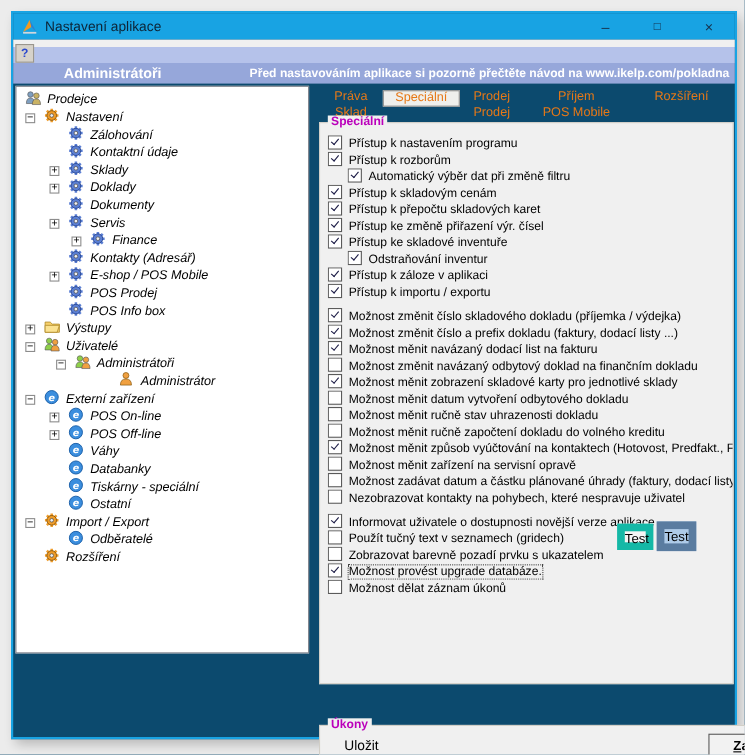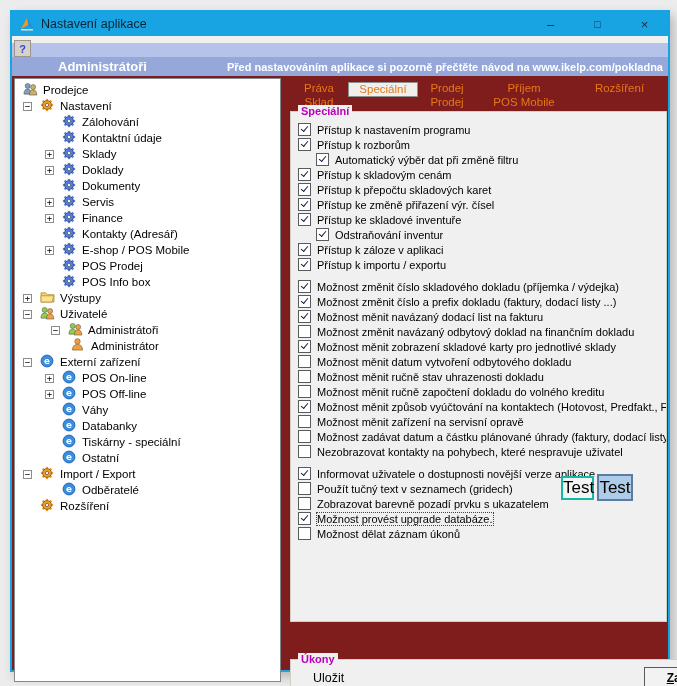--- a/index.html
+++ b/index.html
@@ -1,38 +1,38 @@
 <!DOCTYPE html>
 <html><head>
 <meta charset="utf-8">
 <style>
   html,body{margin:0;padding:0;}
   body{width:677px;height:686px;background:#ececec;position:relative;overflow:hidden;
        font-family:"Liberation Sans",sans-serif;}
-  .window{position:absolute;left:10px;top:10px;width:660px;height:662px;background:#7f1d1d;
+  .window{position:absolute;left:10px;top:10px;width:660px;height:662px;background:#0c4a6e;
           border:2px solid #18a3e3;box-sizing:border-box;box-shadow:4px 5px 10px rgba(0,0,0,.22);}
   
   .titlebar{height:24px;background:#18a3e3;display:flex;align-items:center;padding-left:7px;}
   .title-icon{width:16px;height:16px;margin-right:6px;display:inline-block;}
   .title-text{font-size:12.5px;color:#0d2436;}
   .win-btns{margin-left:auto;display:flex;height:100%;}
   .win-btn{width:47px;height:100%;display:flex;align-items:center;justify-content:center;
            font-size:13px;color:#16304a;cursor:default;}
   .win-btn.max{font-size:10.5px;}
   
   .header{position:relative;height:40px;
           background:linear-gradient(#f0f0f0 0,#f0f0f0 7px,#b5c2ea 7px,#b5c2ea 21px,#96a7da 21px,#96a7da 40px);}
   .help-btn{position:absolute;left:2px;top:4px;width:17px;height:17px;background:#d6d2ca;
             border:1px solid #9a968e;color:#2b48cf;font-weight:bold;font-size:11px;line-height:14px;
             text-align:center;padding:0;font-family:"Liberation Sans",sans-serif;}
   .section-title{position:absolute;left:46px;top:23px;color:#fff;font-weight:bold;font-size:13px;}
   .notice{position:absolute;right:5px;top:25px;color:#fff;font-weight:bold;font-size:11px;}
   
-  .tree-panel{position:absolute;left:2px;top:66px;width:267px;height:604px;background:#fff;
-              border:1px solid #828790;box-sizing:border-box;overflow:hidden;padding-top:3px;}
+  .tree-panel{position:absolute;left:2px;top:66px;width:267px;height:516px;background:#fff;
+              border:1px solid #828790;box-sizing:border-box;overflow:hidden;padding-top:3px;font-style:italic;}
   .tree-row{height:16px;line-height:16px;white-space:nowrap;font-size:11.5px;color:#000;}
   .exp{display:inline-block;width:9px;height:9px;box-sizing:border-box;border:1px solid #8c8c8c;
        background:#fff;font-family:"DejaVu Sans Mono",monospace;font-size:9px;line-height:7px;
        text-align:center;vertical-align:1px;margin-right:8px;color:#000;}
   .exp.spacer{border:none;background:transparent;}
   .ticon{display:inline-block;width:15px;height:14px;vertical-align:-2px;margin-right:5px;}
   .ticon svg{display:block;}
   .tlabel{vertical-align:0;}
   
   .tabs{position:absolute;left:278px;top:70px;width:377px;}
@@ -49,22 +49,22 @@
   #cbs{padding:11px 0 0 7px;width:368px;overflow:hidden;}
   .cb-row{height:15px;line-height:15px;white-space:nowrap;font-size:11px;color:#000;overflow:hidden;}
   .cb-row.gap{margin-top:7px;}
   .cb-row.indent{margin-left:18px;}
   .cb{display:inline-block;width:11px;height:11px;box-sizing:content-box;border:1px solid #5a5a5a;
       background:#fff;vertical-align:-2px;margin-right:6px;position:relative;}
   .cb.checked::after{content:"";position:absolute;left:2px;top:2px;width:6px;height:3px;
       border-left:1.6px solid #1c1c46;border-bottom:1.6px solid #1c1c46;transform:rotate(-50deg);}
   .lbl.focused{outline:1px dotted #444;}
   
-  .test-btn{position:absolute;font-size:17px;font-family:"Liberation Sans",sans-serif;
-            border:2px solid #14b8a6;background:#f4f4f4;padding:0;}
+  .test-btn{position:absolute;font-size:12px;font-family:"Liberation Sans",sans-serif;
+            border:7px solid #14b8a6;background:#f4f4f4;padding:0;}
   .t1{left:270px;top:364px;width:33px;height:24px;}
   .t2{left:306px;top:362px;width:36px;height:27px;background:#aecbe8;border-color:#5a7ca0;}
   
   .save{position:absolute;left:22px;top:11px;font-size:12.5px;color:#000;cursor:default;}
   .close-btn{position:absolute;right:10px;top:7px;width:78px;height:22px;background:#f2f2f2;
              border:1px solid #5a5a5a;font-size:12px;padding:0;font-family:"Liberation Sans",sans-serif;}
   .close-lbl{display:block;font-weight:bold;}
   .close-lbl::first-letter{text-decoration:underline;}
 </style>
 </head>
@@ -161,21 +161,21 @@
       <div class="tree-row" style="padding-left: 30px;"><span class="exp">+</span><span class="ticon"><svg width="14" height="14" viewBox="0 0 16 16">
             <g stroke="#5b7fd4" stroke-width="2.6">
               <line x1="8" y1="1" x2="8" y2="15"></line>
               <line x1="1" y1="8" x2="15" y2="8"></line>
               <line x1="3" y1="3" x2="13" y2="13"></line>
               <line x1="13" y1="3" x2="3" y2="13"></line>
             </g>
             <circle cx="8" cy="8" r="5" fill="#5b7fd4" stroke="#2c4a94" stroke-width="1"></circle>
             <circle cx="8" cy="8" r="1.9" fill="#f0f0f0" stroke="#555" stroke-width="0.8"></circle>
           </svg></span><span class="tlabel">Servis</span></div>
-      <div class="tree-row" style="padding-left: 30px;"><span class="exp">+</span><span class="ticon"><svg width="14" height="14" viewBox="0 0 16 16">
+      <div class="tree-row" style="padding-left: 30px; margin-left: 20px;"><span class="exp">+</span><span class="ticon"><svg width="14" height="14" viewBox="0 0 16 16">
             <g stroke="#5b7fd4" stroke-width="2.6">
               <line x1="8" y1="1" x2="8" y2="15"></line>
               <line x1="1" y1="8" x2="15" y2="8"></line>
               <line x1="3" y1="3" x2="13" y2="13"></line>
               <line x1="13" y1="3" x2="3" y2="13"></line>
             </g>
             <circle cx="8" cy="8" r="5" fill="#5b7fd4" stroke="#2c4a94" stroke-width="1"></circle>
             <circle cx="8" cy="8" r="1.9" fill="#f0f0f0" stroke="#555" stroke-width="0.8"></circle>
           </svg></span><span class="tlabel">Finance</span></div>
       <div class="tree-row" style="padding-left: 30px;"><span class="exp spacer"></span><span class="ticon"><svg width="14" height="14" viewBox="0 0 16 16">
@@ -227,21 +227,21 @@
             <path d="M1 13 q0-5.5 4-5.5 t4 5.5 z" fill="#8fd04a" stroke="#555" stroke-width="0.6"></path>
             <circle cx="10.8" cy="5.4" r="2.7" fill="#f0a040" stroke="#555" stroke-width="0.6"></circle>
             <path d="M6.8 14 q0-5.5 4-5.5 t4 5.5 z" fill="#f0a040" stroke="#555" stroke-width="0.6"></path>
           </svg></span><span class="tlabel">Uživatelé</span></div>
       <div class="tree-row" style="padding-left: 36px;"><span class="exp">−</span><span class="ticon"><svg width="15" height="14" viewBox="0 0 16 15">
             <circle cx="5" cy="4.2" r="2.7" fill="#8fd04a" stroke="#555" stroke-width="0.6"></circle>
             <path d="M1 13 q0-5.5 4-5.5 t4 5.5 z" fill="#8fd04a" stroke="#555" stroke-width="0.6"></path>
             <circle cx="10.8" cy="5.4" r="2.7" fill="#f0a040" stroke="#555" stroke-width="0.6"></circle>
             <path d="M6.8 14 q0-5.5 4-5.5 t4 5.5 z" fill="#f0a040" stroke="#555" stroke-width="0.6"></path>
           </svg></span><span class="tlabel">Administrátoři</span></div>
-      <div class="tree-row" style="padding-left: 39px;"><span class="exp spacer"></span><span class="ticon"><svg width="13" height="13" viewBox="0 0 14 14">
+      <div class="tree-row" style="padding-left: 76px;"><span class="exp spacer"></span><span class="ticon"><svg width="13" height="13" viewBox="0 0 14 14">
             <circle cx="7" cy="3.6" r="2.9" fill="#f0a040" stroke="#8a5a10" stroke-width="0.7"></circle>
             <path d="M1.6 13 q0-6 5.4-6 t5.4 6 z" fill="#f0a040" stroke="#8a5a10" stroke-width="0.7"></path>
           </svg></span><span class="tlabel">Administrátor</span></div>
       <div class="tree-row" style="padding-left: 8px;"><span class="exp">−</span><span class="ticon"><svg width="14" height="14" viewBox="0 0 16 16">
             <circle cx="8" cy="8" r="6.8" fill="#3b8ede" stroke="#1a5fa8" stroke-width="1"></circle>
             <text x="8" y="11.6" font-size="10" font-family="DejaVu Sans, sans-serif" font-weight="bold" fill="#fff" text-anchor="middle">e</text>
           </svg></span><span class="tlabel">Externí zařízení</span></div>
       <div class="tree-row" style="padding-left: 30px;"><span class="exp">+</span><span class="ticon"><svg width="14" height="14" viewBox="0 0 16 16">
             <circle cx="8" cy="8" r="6.8" fill="#3b8ede" stroke="#1a5fa8" stroke-width="1"></circle>
             <text x="8" y="11.6" font-size="10" font-family="DejaVu Sans, sans-serif" font-weight="bold" fill="#fff" text-anchor="middle">e</text>

